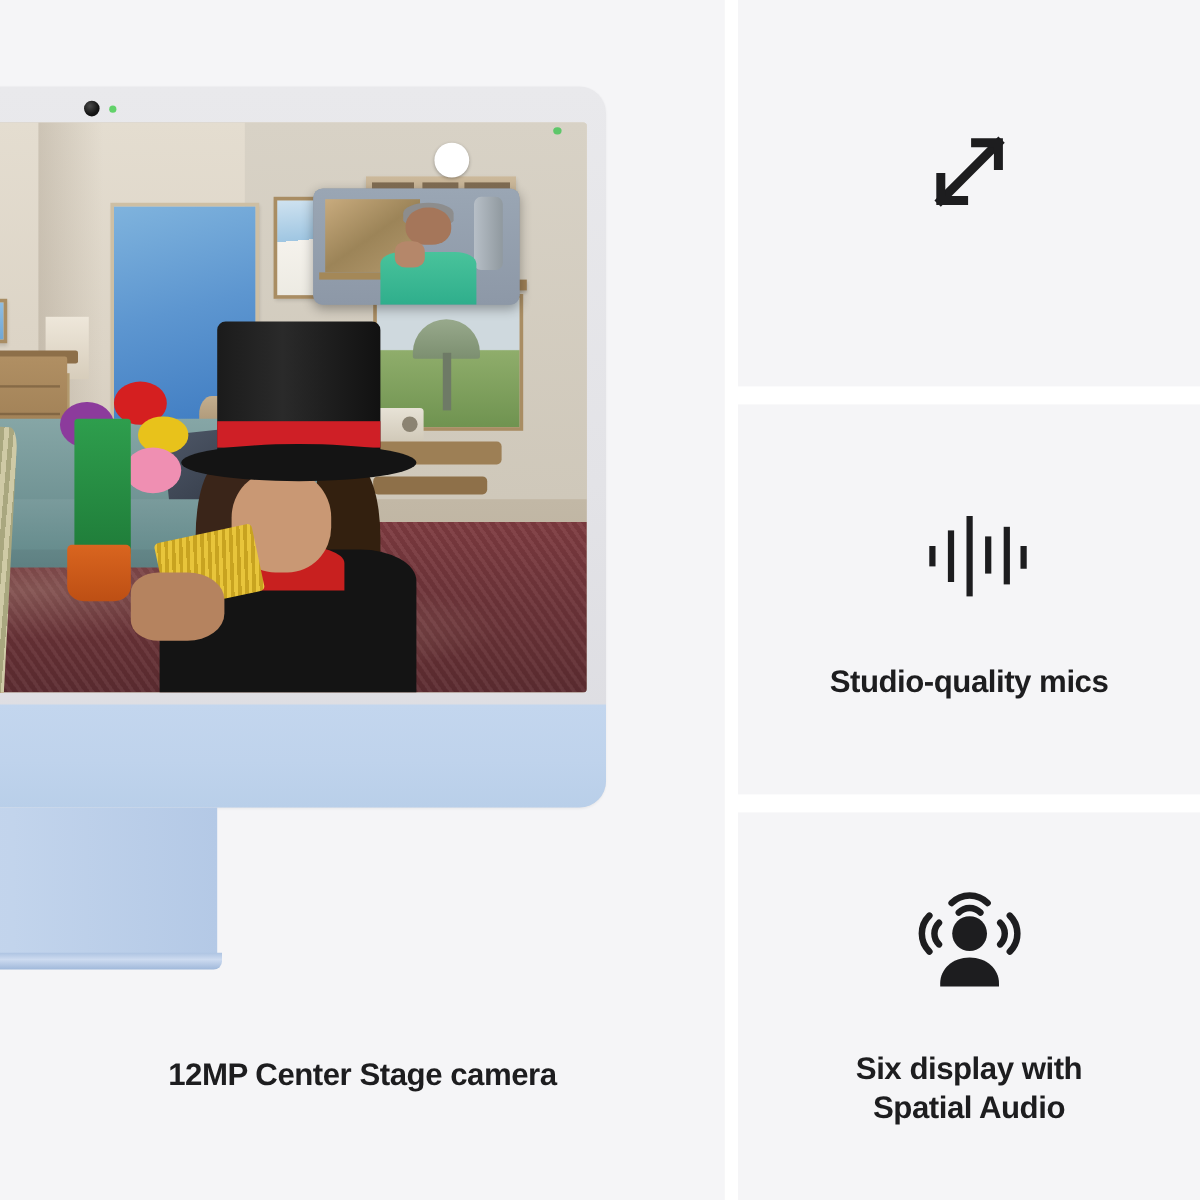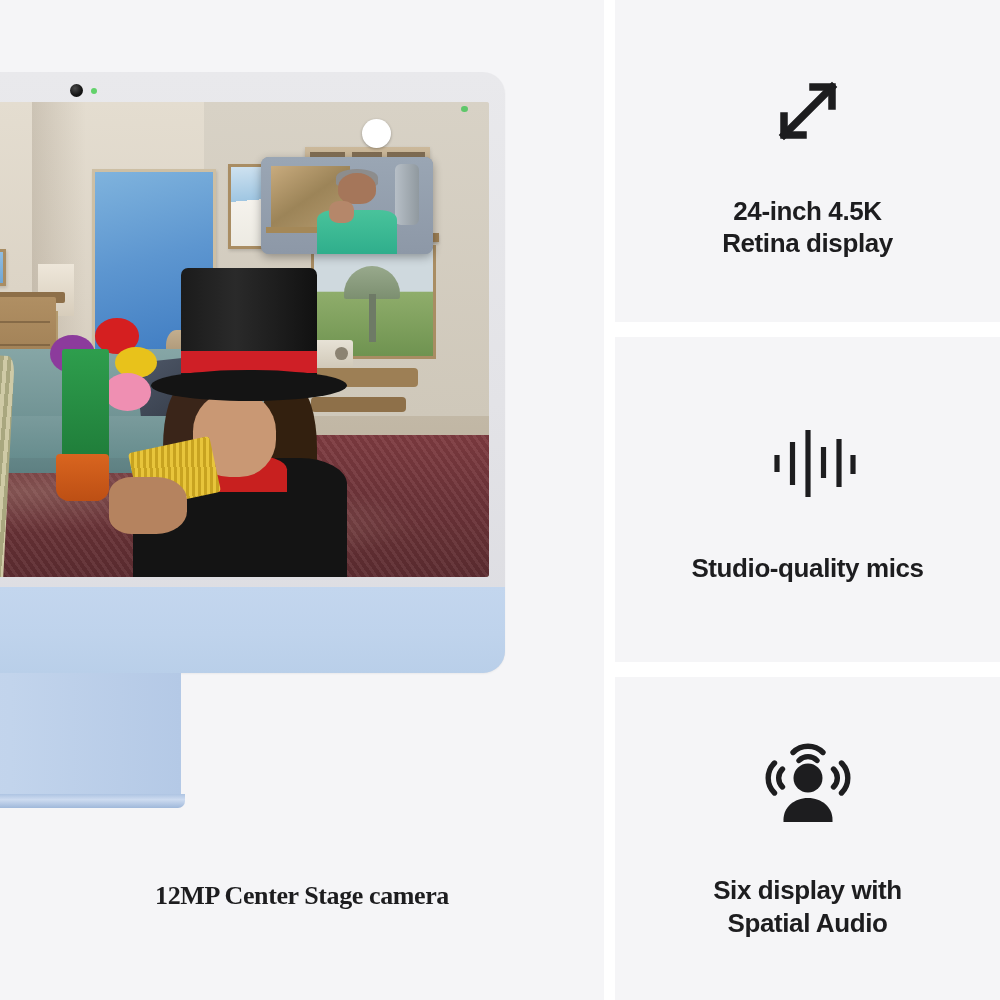--- a/index.html
+++ b/index.html
@@ -319,21 +319,21 @@
   }
   .screen-led {
     position: absolute; left: 95.2%; top: 0.8%; width: 1.2%; height: 1.4%;
     border-radius: 50%; background: #5ec76a;
   }
 
   .left-caption {
     position: absolute; left: 0; top: 880px; width: 604px;
     text-align: center;
     font-size: 26px; font-weight: 700; color: #1d1d1f;
-    letter-spacing: -0.4px; line-height: 1.2; font-family: Liberation Serif, serif;
+    letter-spacing: -0.4px; line-height: 1.2;
   }
 
   
   .cards { position: absolute; left: 615px; top: 0; width: 385px; height: 1000px; }
   .card {
     position: absolute; left: 0; width: 385px;
     background: #f5f5f7;
     display: flex; flex-direction: column;
     align-items: center; justify-content: center;
   }
@@ -463,22 +463,20 @@
     <div class="card card-1">
       <div class="card-icon">
         <svg width="96" height="96" viewBox="0 0 96 96" fill="none">
           <g stroke="#1d1d1f" stroke-width="7.5" stroke-linecap="square" stroke-linejoin="miter">
             <line x1="24" y1="72" x2="72" y2="24"></line>
             <polyline points="53,24 72,24 72,43"></polyline>
             <polyline points="43,72 24,72 24,53"></polyline>
           </g>
         </svg>
       </div>
-      <div class="card-label">24-inch 4.5K
-Retina display</div>
     </div>
 
     <div class="card card-2">
       <div class="card-icon">
         <svg width="96" height="96" viewBox="0 0 96 96" fill="none">
           <g stroke="#1d1d1f" stroke-width="5.2" stroke-linecap="butt">
             <line x1="17" y1="41" x2="17" y2="58"></line>
             <line x1="32.5" y1="28" x2="32.5" y2="71"></line>
             <line x1="48" y1="16" x2="48" y2="83"></line>
             <line x1="63.5" y1="33" x2="63.5" y2="64"></line>

